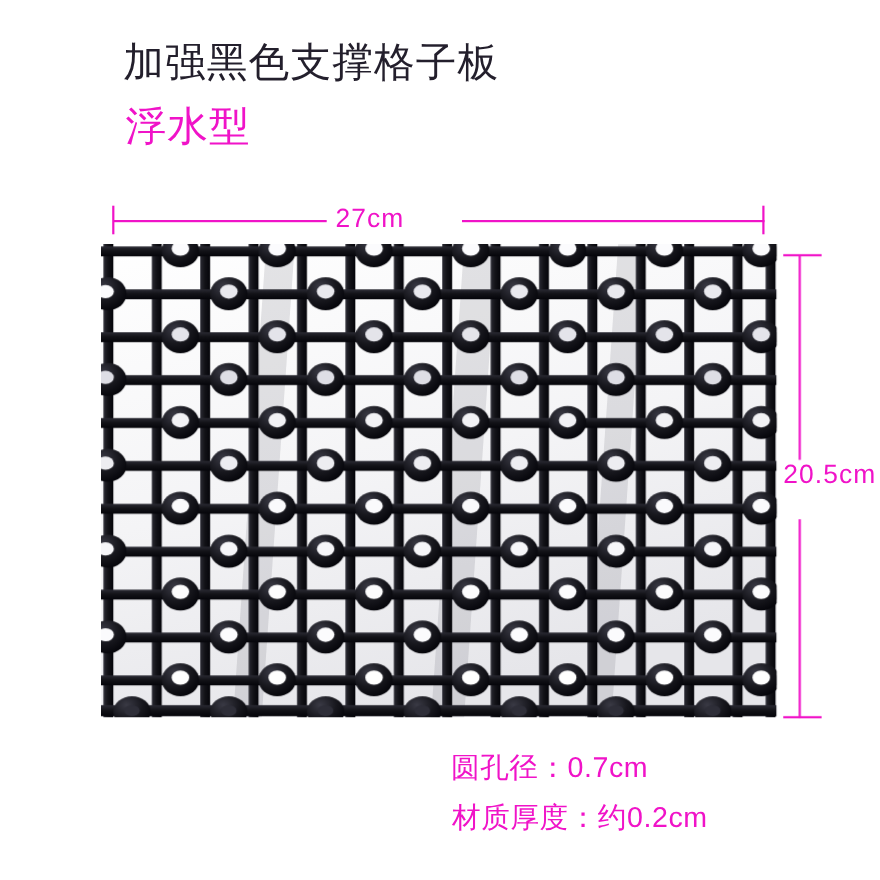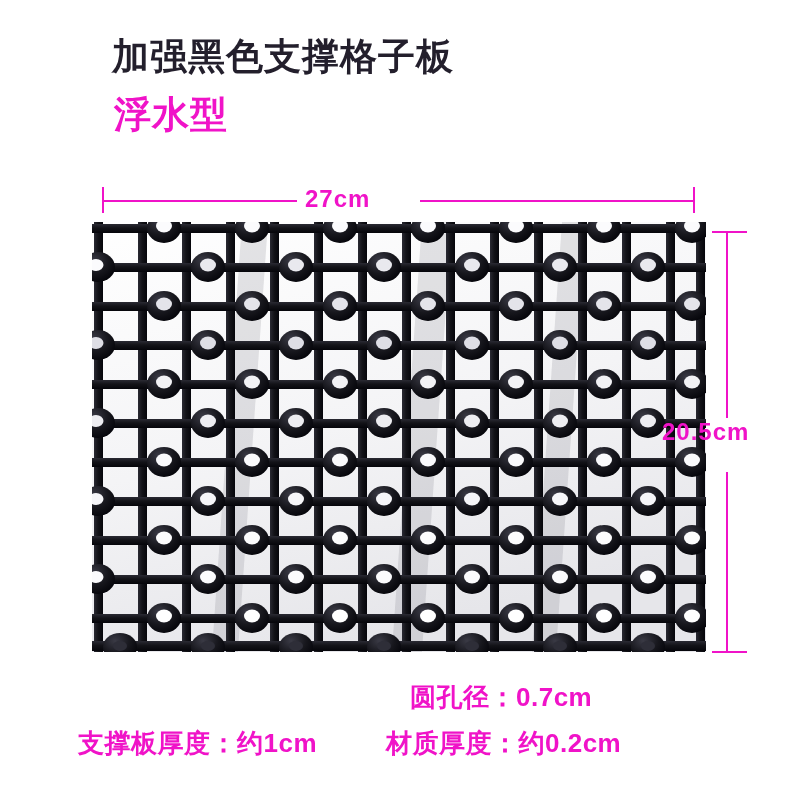--- a/index.html
+++ b/index.html
@@ -7,21 +7,20 @@
     padding: 0;
     background: #ffffff;
   }
   #page {
     position: relative;
     width: 800px;
     height: 800px;
     background: #ffffff;
     overflow: hidden;
     font-family: "Liberation Sans", "DejaVu Sans", sans-serif;
-    font-weight: bold;
   }
 
   
   #title-main {
     position: absolute;
     left: 112px;
     top: 36px;
     font-size: 37px;
     line-height: 1.15;
     color: #231f2c;
@@ -61,34 +60,34 @@
   #dim-width-line-left  { left: 103px; top: 200px; width: 194px; }
   #dim-width-line-right { left: 420px; top: 200px; width: 275px; }
   #dim-width-tick-left  { left: 102px; top: 187px; height: 26px; }
   #dim-width-tick-right { left: 693px; top: 187px; height: 26px; }
   #dim-width-label      { left: 305px; top: 185px; }
 
   #dim-height-line-top    { left: 726px; top: 232px; height: 186px; }
   #dim-height-line-bottom { left: 726px; top: 472px; height: 181px; }
   #dim-height-cap-top     { left: 712px; top: 231px; width: 35px; }
   #dim-height-cap-bottom  { left: 712px; top: 651px; width: 35px; }
-  #dim-height-label       { left: 662px; top: 418px; }
+  #dim-height-label       { left: 712px; top: 418px; }
 
   
   .spec-text {
     position: absolute;
     color: #f013c8;
     font-size: 26px;
     white-space: nowrap;
     letter-spacing: 0.5px;
   }
   #spec-cell-size      { left: 78px;  top: 680px; }
   #spec-hole-diameter  { left: 410px; top: 680px; }
   #spec-board-thick    { left: 78px;  top: 726px; }
-  #spec-material-thick { left: 386px; top: 726px; }
+  #spec-material-thick { left: 411px; top: 726px; }
 
   
   #product-grid {
     position: absolute;
     left: 92px;
     top: 222px;
     width: 614px;
     height: 430px;
   }
   #product-grid svg { display: block; width: 100%; height: 100%; }
@@ -526,16 +525,15 @@
   <div class="dim-line-v" id="dim-width-tick-right"></div>
   <div class="dim-label" id="dim-width-label">27cm</div>
 
   <div class="dim-line-v" id="dim-height-line-top"></div>
   <div class="dim-line-v" id="dim-height-line-bottom"></div>
   <div class="dim-line-h" id="dim-height-cap-top"></div>
   <div class="dim-line-h" id="dim-height-cap-bottom"></div>
   <div class="dim-label" id="dim-height-label">20.5cm</div>
 
   <div class="spec-text" id="spec-hole-diameter">圆孔径：0.7cm</div>
-  <div class="spec-text" id="spec-board-thick">支撑板厚度：约1cm</div>
   <div class="spec-text" id="spec-material-thick">材质厚度：约0.2cm</div>
 
 </div>
 
 </body></html>

